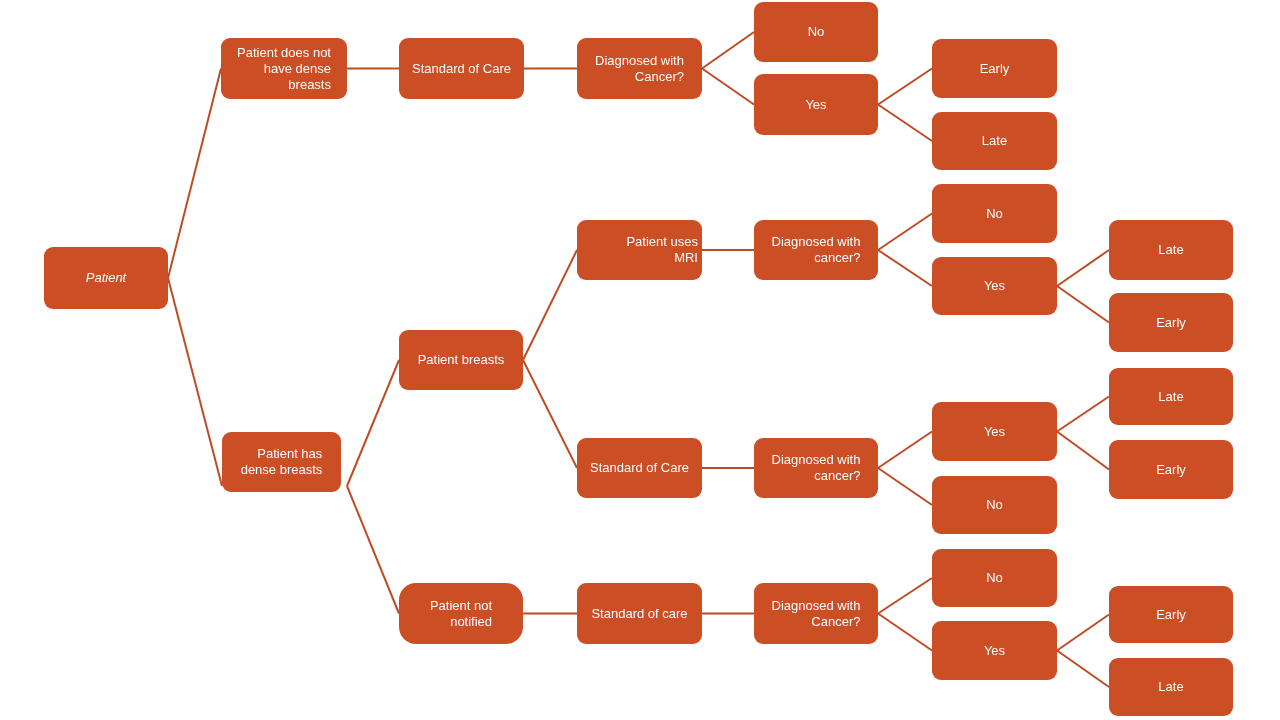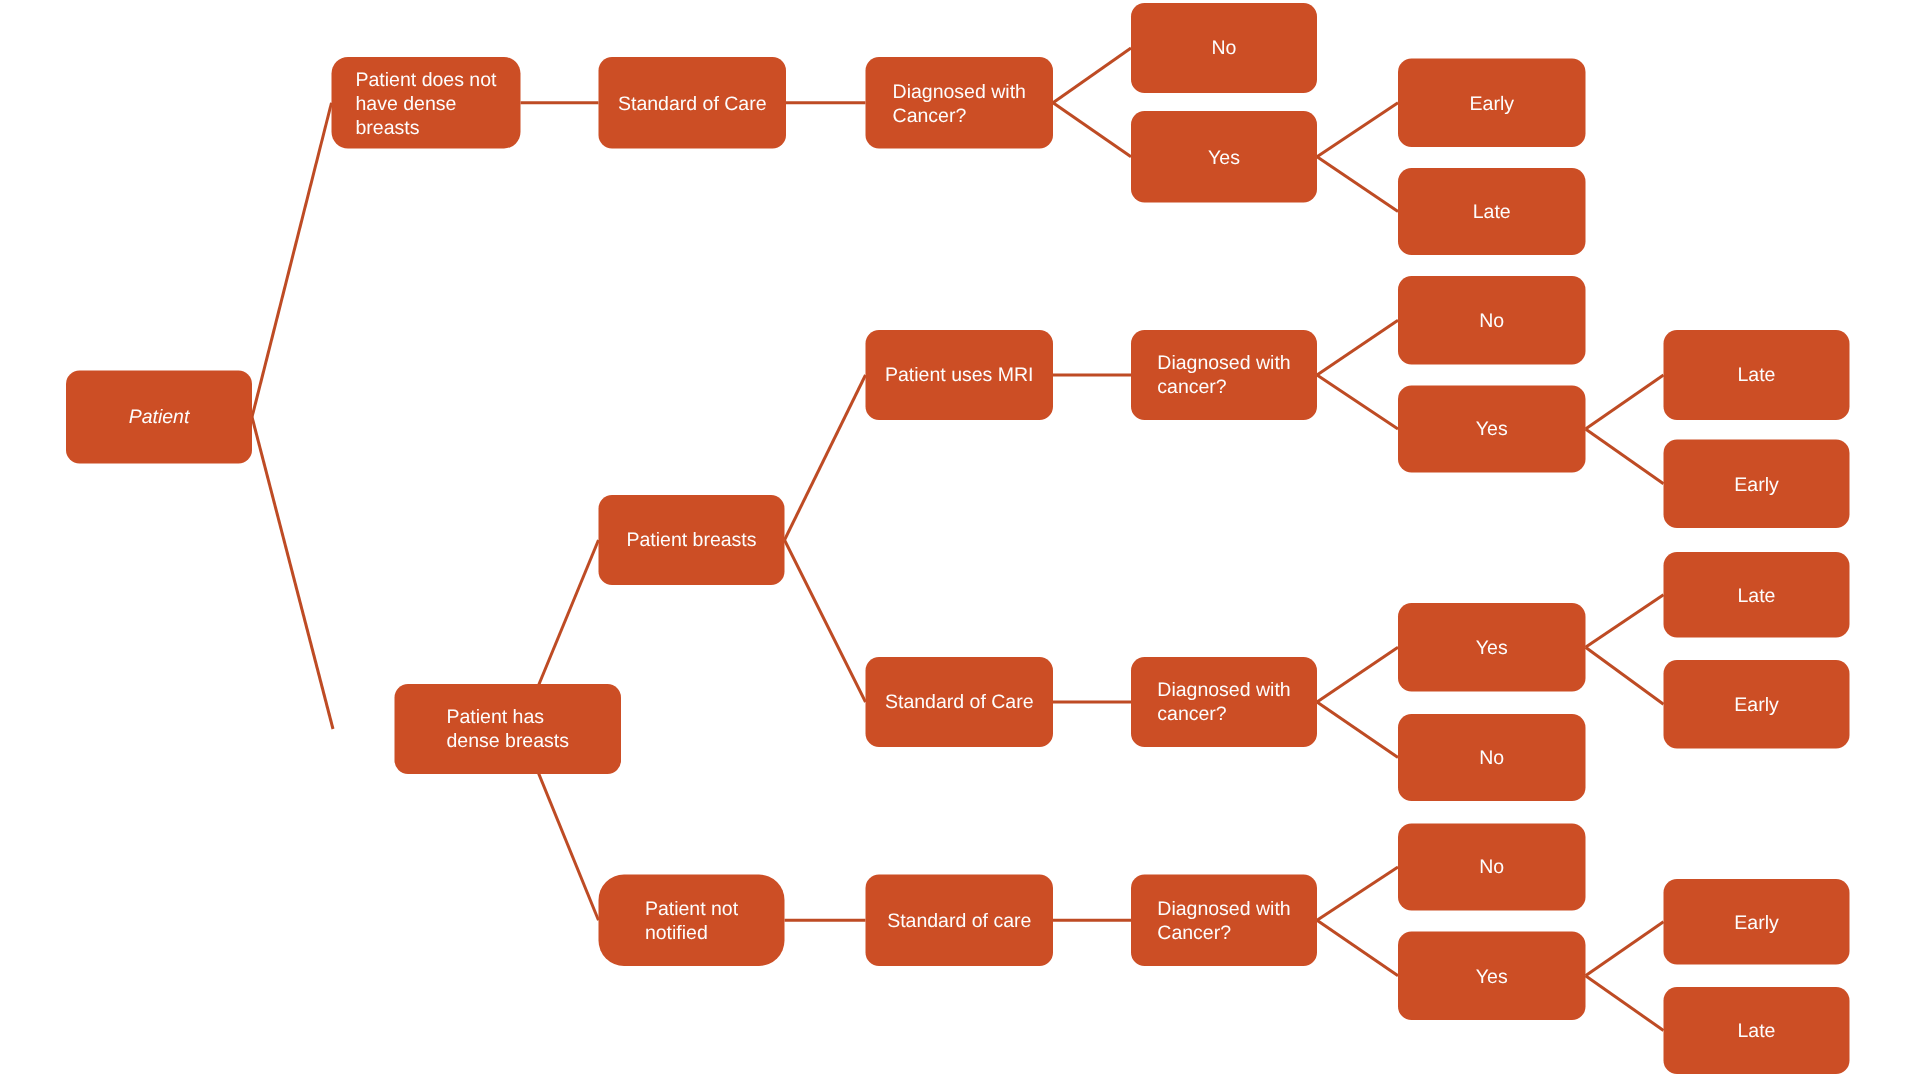--- a/index.html
+++ b/index.html
@@ -29,21 +29,21 @@
     display: flex;
     align-items: center;
     justify-content: center;
     box-sizing: border-box;
     cursor: default;
   }
   .node span {
     color: var(--text, #FDFDFD);
     font-size: 13px;
     line-height: 16px;
-    text-align: left;
+    text-align: right;
     white-space: pre-line;
     padding: 2px 4px;
   }
 </style>
 </head>
 <body>
 
 <div class="stage">
   <svg class="connector-layer" viewBox="0 0 1280 720" xmlns="http://www.w3.org/2000/svg">
       <line x1="168" y1="278" x2="221" y2="68.5"></line>
@@ -72,21 +72,21 @@
       <line x1="702" y1="613.5" x2="754" y2="613.5"></line>
       <line x1="878" y1="613.5" x2="932" y2="578"></line>
       <line x1="878" y1="613.5" x2="932" y2="650.5"></line>
       <line x1="1057" y1="650.5" x2="1109" y2="614.5"></line>
       <line x1="1057" y1="650.5" x2="1109" y2="687"></line>
     </svg>
   <div class="node-layer">
       <div class="node" style="left: 44px; top: 247px; width: 124px; height: 62px; font-style: italic;">
         <span>Patient</span>
       </div>
-      <div class="node" style="left: 221px; top: 38px; width: 126px; height: 61px; border-radius: 11px;">
+      <div class="node" style="left: 221px; top: 38px; width: 126px; height: 61px;">
         <span>Patient does not
 have dense
 breasts</span>
       </div>
       <div class="node" style="left: 399px; top: 38px; width: 125px; height: 61px;">
         <span>Standard of Care</span>
       </div>
       <div class="node" style="left: 577px; top: 38px; width: 125px; height: 61px;">
         <span>Diagnosed with
 Cancer?</span>
@@ -96,21 +96,21 @@
       </div>
       <div class="node" style="left: 754px; top: 74px; width: 124px; height: 61px;">
         <span>Yes</span>
       </div>
       <div class="node" style="left: 932px; top: 39px; width: 125px; height: 59px;">
         <span>Early</span>
       </div>
       <div class="node" style="left: 932px; top: 112px; width: 125px; height: 58px;">
         <span>Late</span>
       </div>
-      <div class="node" style="left: 577px; top: 220px; width: 125px; height: 60px;">
+      <div class="node" style="left: 577px; top: 220px; width: 125px; height: 60px; padding-left: 37px;">
         <span>Patient uses MRI</span>
       </div>
       <div class="node" style="left: 754px; top: 220px; width: 124px; height: 60px;">
         <span>Diagnosed with
 cancer?</span>
       </div>
       <div class="node" style="left: 932px; top: 184px; width: 125px; height: 59px;">
         <span>No</span>
       </div>
       <div class="node" style="left: 932px; top: 257px; width: 125px; height: 58px;">
@@ -137,21 +137,21 @@
       </div>
       <div class="node" style="left: 932px; top: 476px; width: 125px; height: 58px;">
         <span>No</span>
       </div>
       <div class="node" style="left: 1109px; top: 368px; width: 124px; height: 57px;">
         <span>Late</span>
       </div>
       <div class="node" style="left: 1109px; top: 440px; width: 124px; height: 59px;">
         <span>Early</span>
       </div>
-      <div class="node" style="left: 222px; top: 456px; width: 151px; height: 60px; margin-left: 41px;">
+      <div class="node" style="left: 222px; top: 432px; width: 119px; height: 60px;">
         <span>Patient has
 dense breasts</span>
       </div>
       <div class="node" style="left: 399px; top: 583px; width: 124px; height: 61px; border-radius: 17px;">
         <span>Patient not
 notified</span>
       </div>
       <div class="node" style="left: 577px; top: 583px; width: 125px; height: 61px;">
         <span>Standard of care</span>
       </div>

